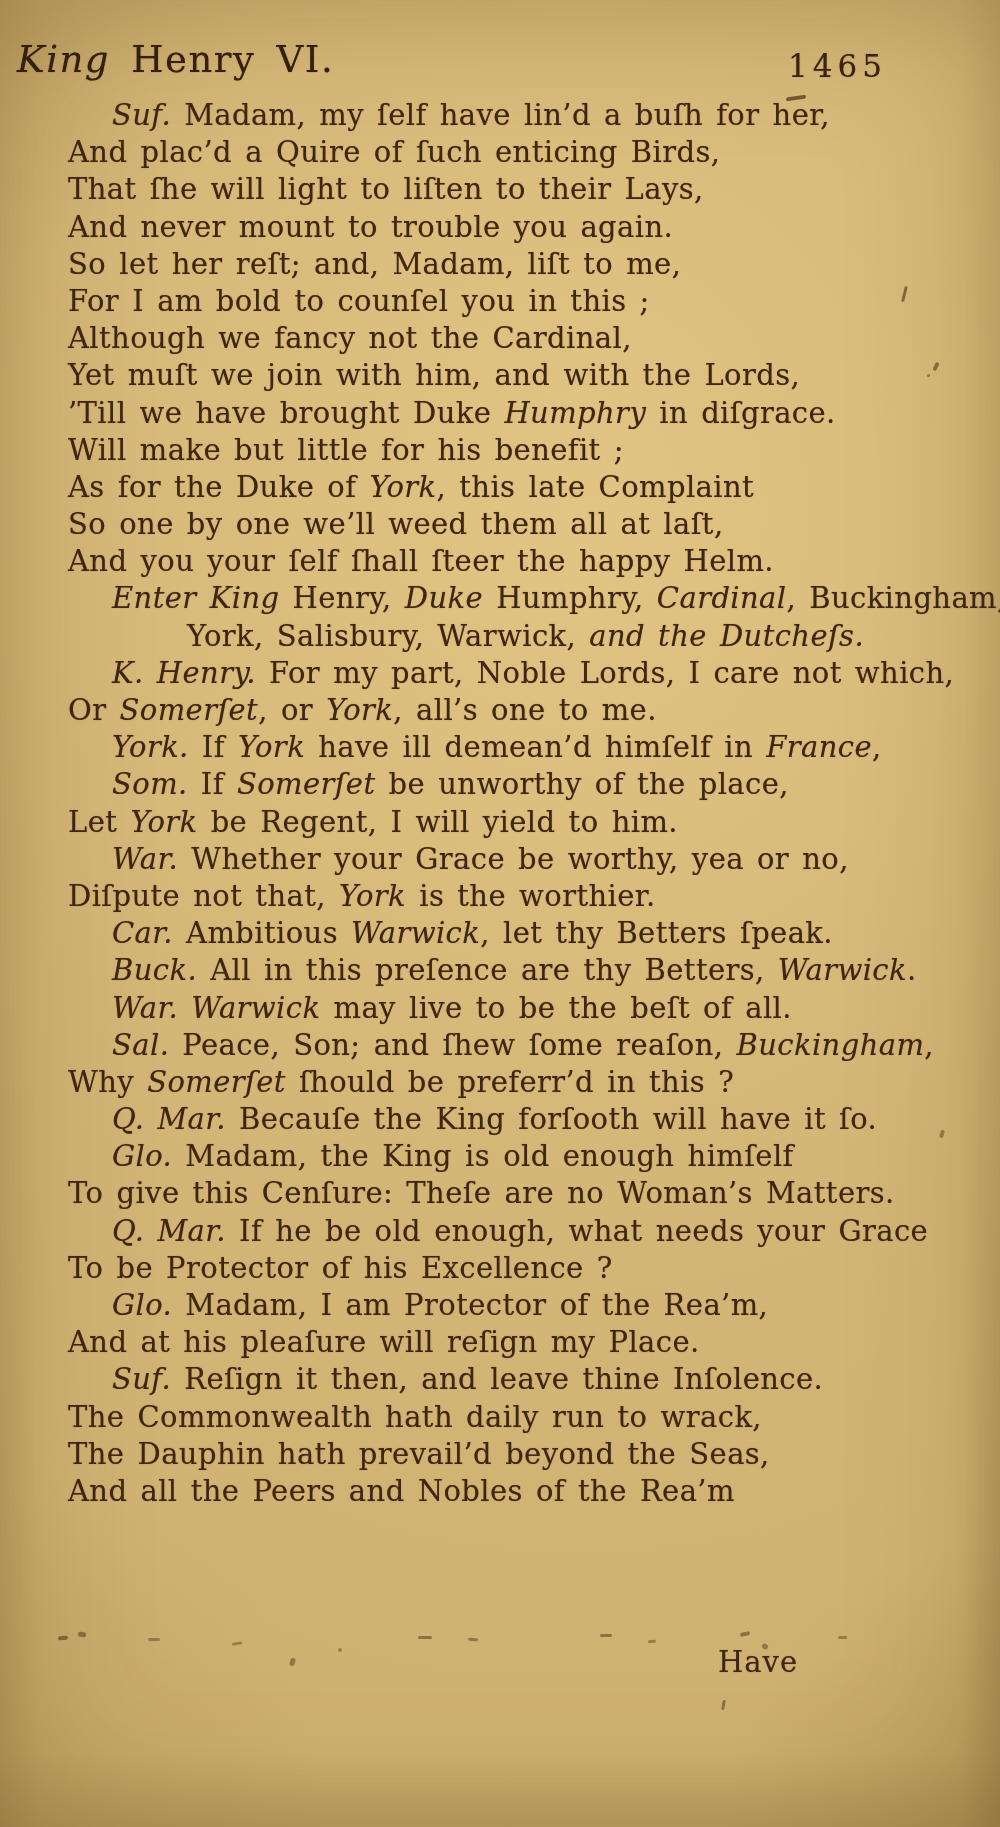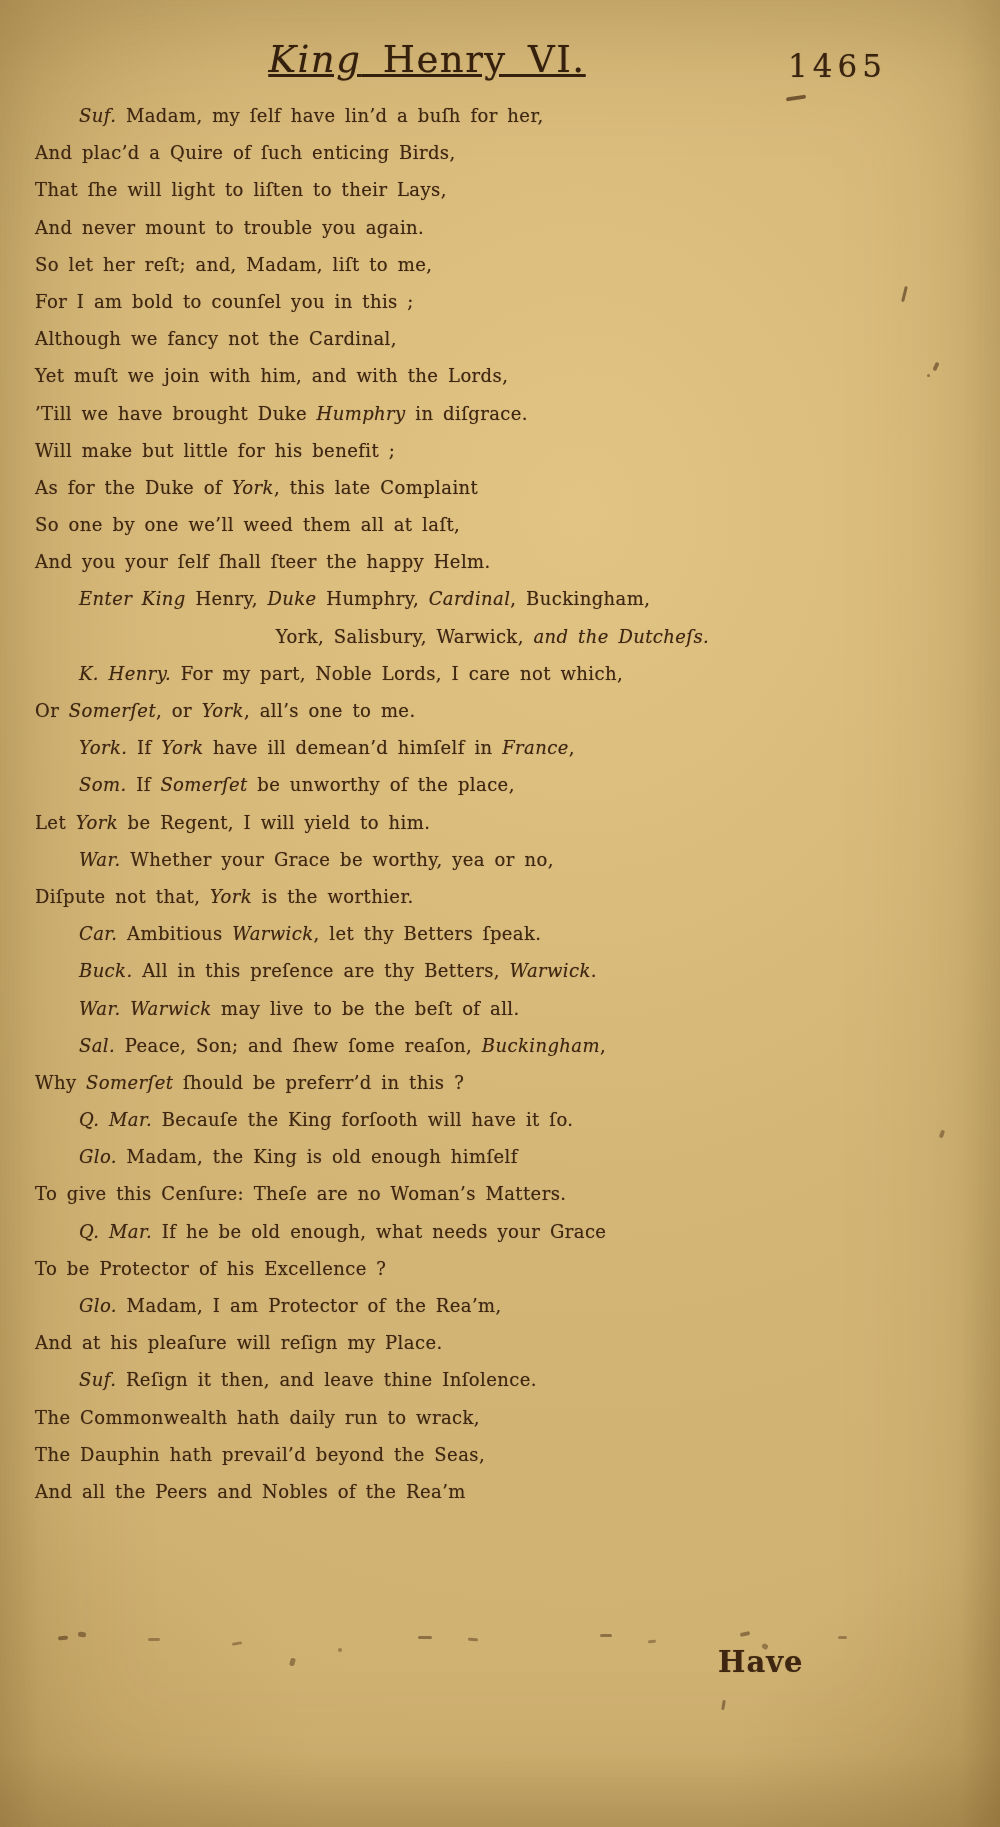--- a/index.html
+++ b/index.html
@@ -15,48 +15,46 @@
       radial-gradient(circle 260px at 99% 99%, rgba(150,115,55,.30) 0%, rgba(0,0,0,0) 100%),
       radial-gradient(circle 300px at 2% 98%, rgba(150,115,55,.22) 0%, rgba(0,0,0,0) 100%),
       linear-gradient(to right, rgba(130,98,45,.18) 0%, rgba(0,0,0,0) 4%, rgba(0,0,0,0) 96%, rgba(120,88,40,.28) 100%),
       linear-gradient(to bottom, rgba(130,98,45,.12) 0%, rgba(0,0,0,0) 4%, rgba(0,0,0,0) 96%, rgba(120,88,40,.18) 100%),
       #cfb172;
     box-shadow: inset 0 0 140px rgba(110,80,30,.35);
     color:#3c2410;
   }
   .header-row{position:absolute;top:38px;left:0;width:100%;height:52px;}
   .running-title{
-    position:absolute;left:2px;width:850px;text-align:center;
+    position:absolute;left:17px;width:850px;text-align:left;
     font-size:37px;letter-spacing:1.5px;word-spacing:8px;color:#35200d;
     text-shadow:0 0 1px rgba(53,32,13,.55);
-    text-decoration:underline;
   }
   .running-title .it{font-style:italic;}
   .page-number{
     position:absolute;left:788px;top:10px;
     font-size:31px;letter-spacing:5px;color:#3a2410;
     text-shadow:0 0 1px rgba(53,32,13,.5);
     text-align:right;
   }
   .text-block{
-    position:absolute;left:35px;top:97px;width:915px;
-    font-size:18px;line-height:37.2px;
+    position:absolute;left:68px;top:97px;width:915px;
+    font-size:29px;line-height:37.2px;
     letter-spacing:.4px;word-spacing:3.5px;
     color:#3e2611;
     text-shadow:0 0 1px rgba(62,38,17,.45);
   }
   .line{white-space:nowrap;height:37.2px;}
   .line.indent{padding-left:44px;}
   .line.center{text-align:center;white-space:nowrap;padding-left:0;}
   .it{font-style:italic;}
   .catchword{
     position:absolute;left:718px;top:1645px;
     font-size:29px;letter-spacing:1px;color:#3e2611;
     text-shadow:0 0 1px rgba(62,38,17,.45);
-    font-weight:bold;
   }
   .speck{position:absolute;background:#4a2e14;border-radius:2px;}
 </style>
 </head>
 <body>
 
 <div class="page">
 
   <div class="header-row">
     <div class="running-title"><span class="it">King</span><span> Henry VI.</span></div>

